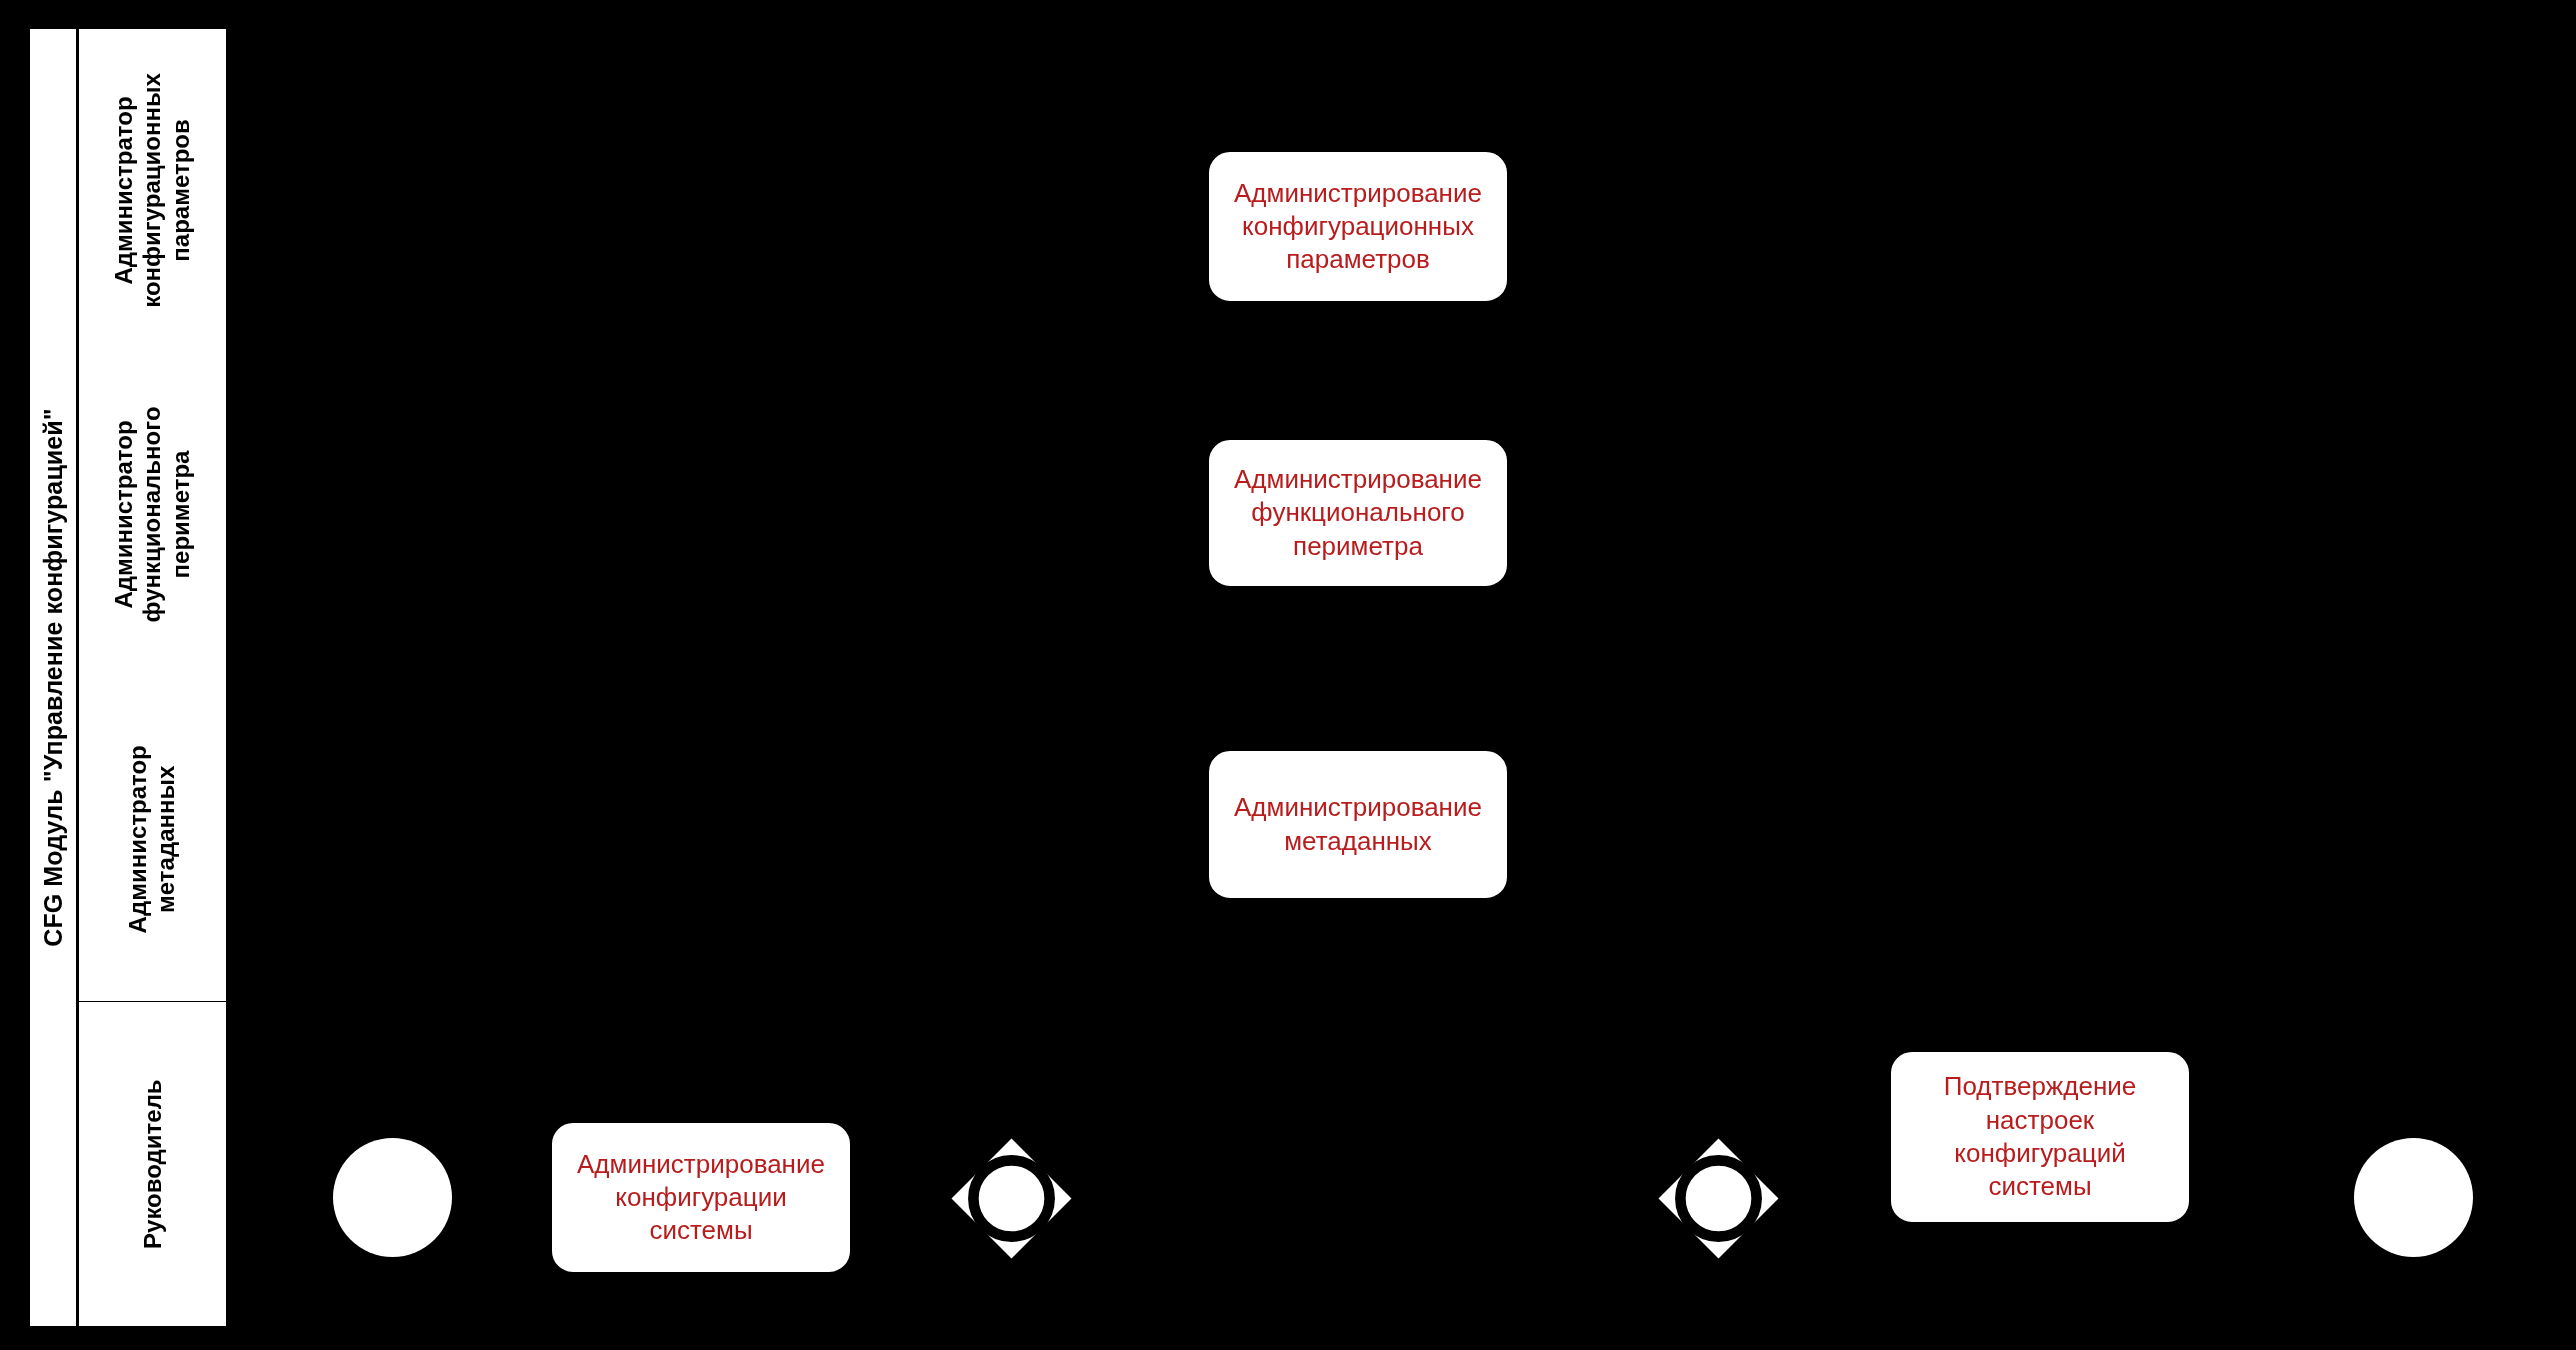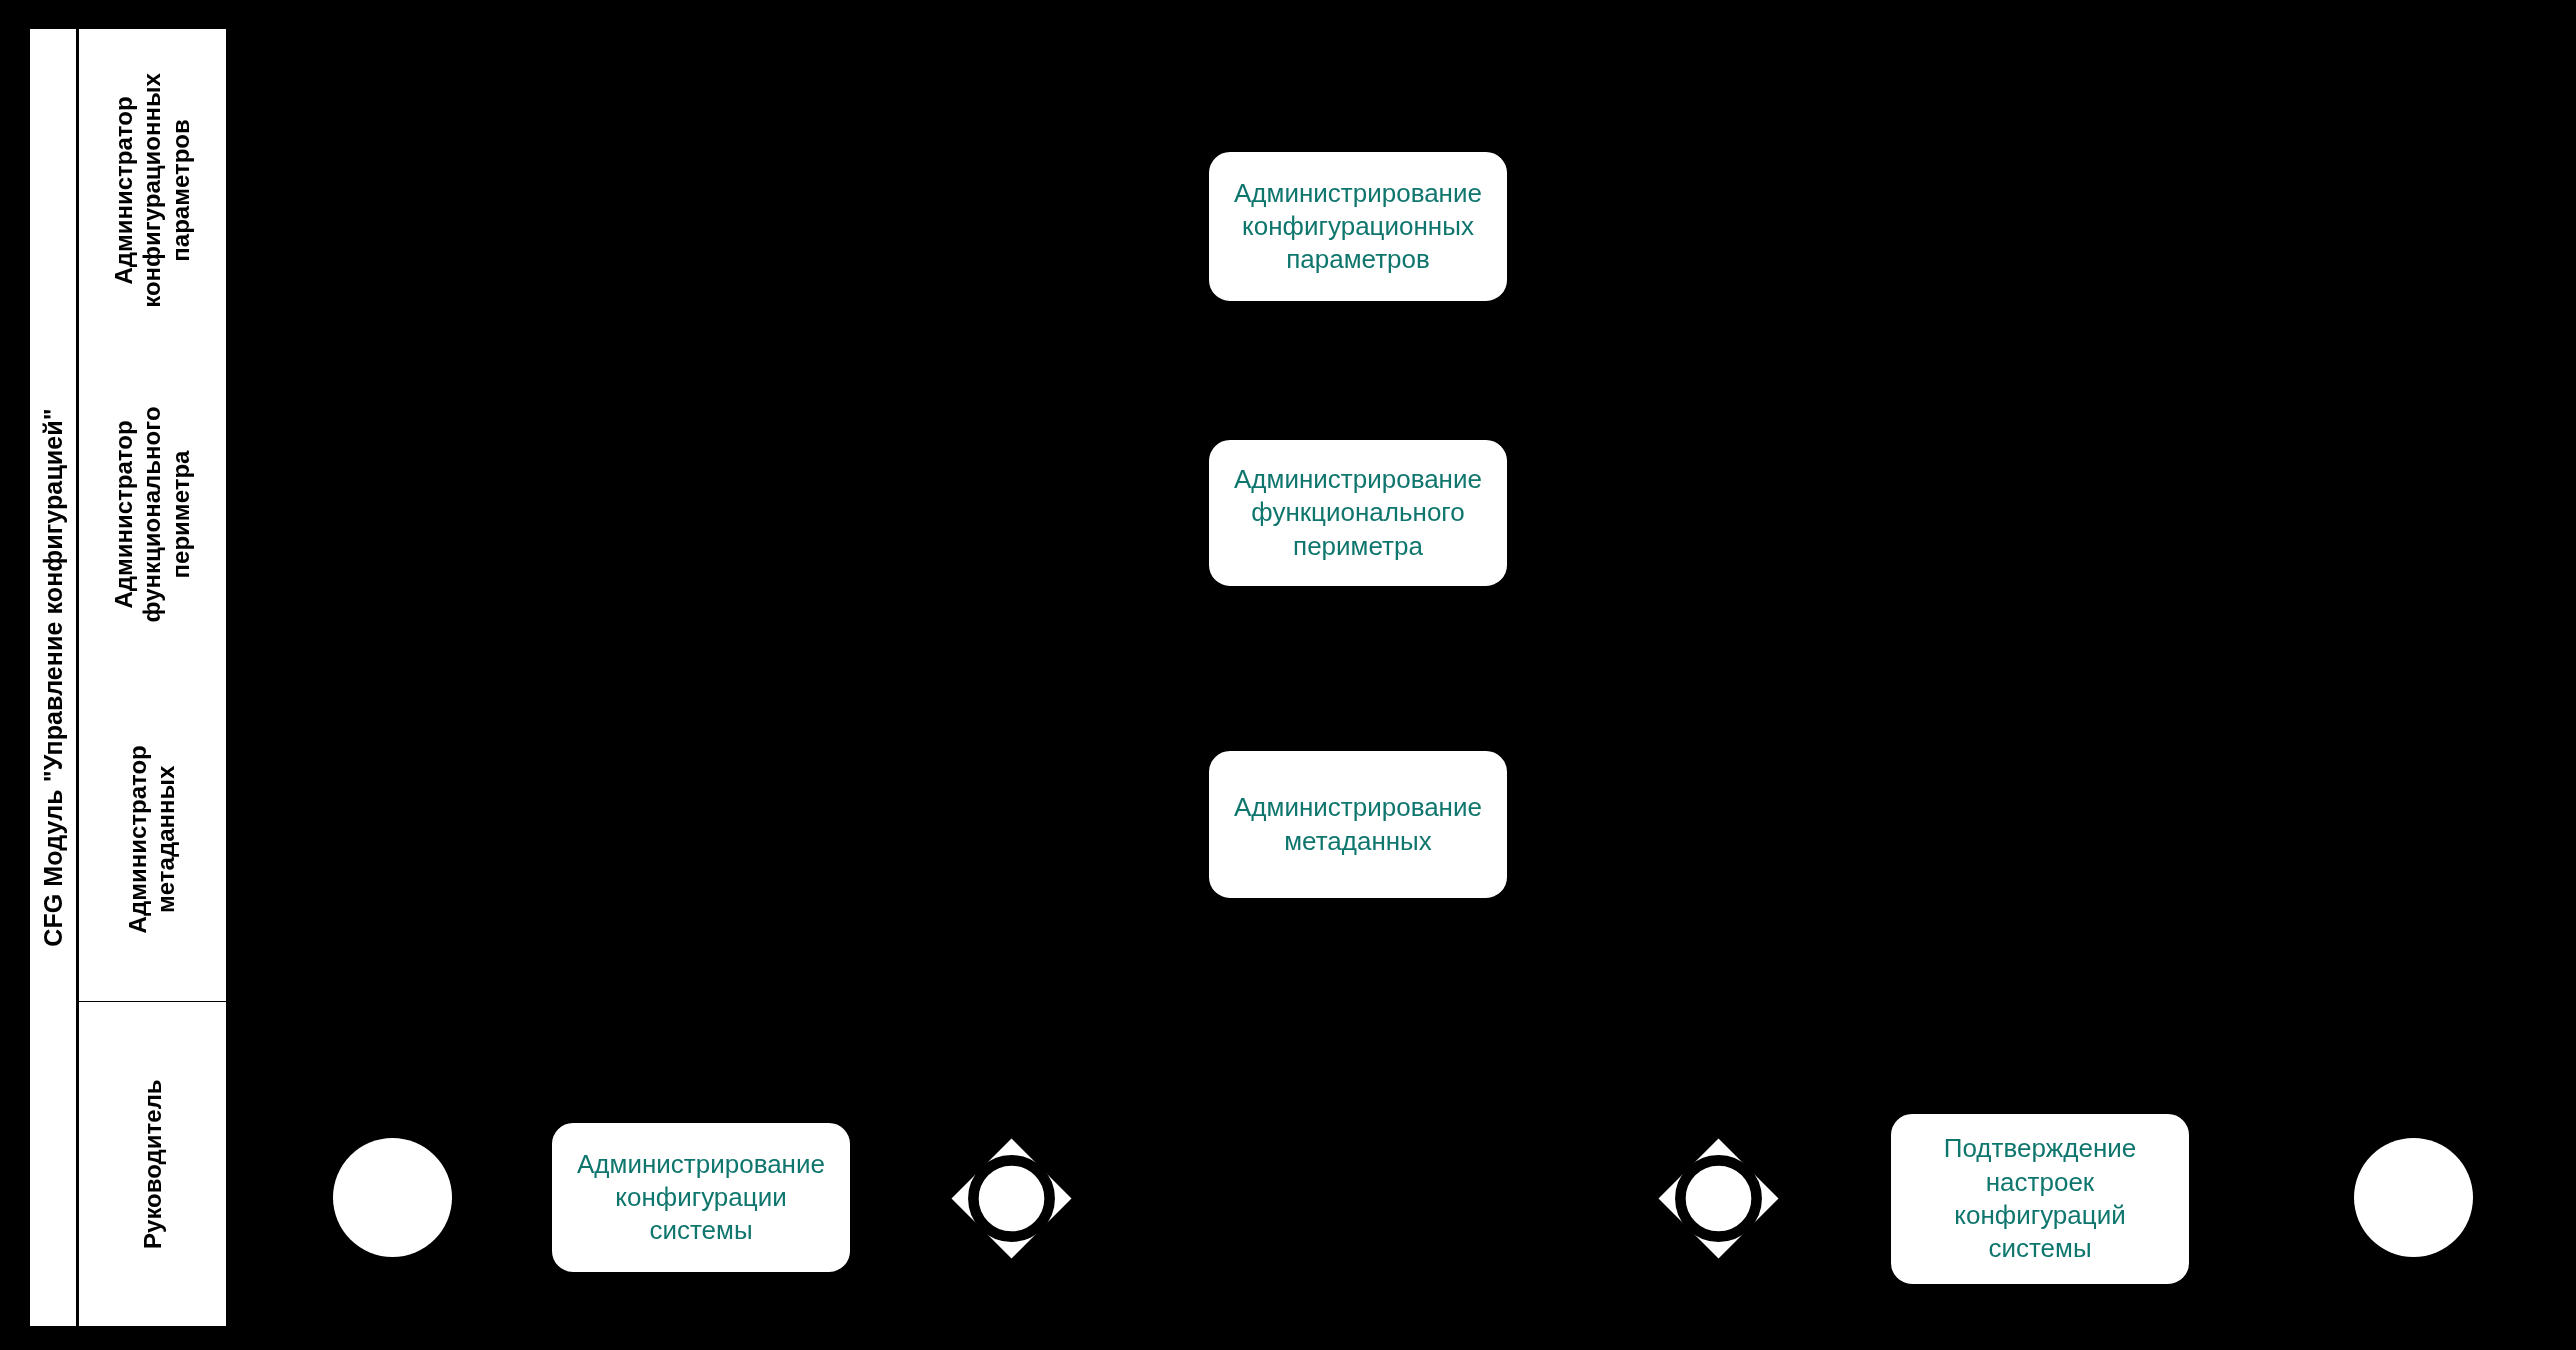--- a/index.html
+++ b/index.html
@@ -97,21 +97,21 @@
   .task {
     position: absolute;
     background: #ffffff;
     border: 2.5px solid #ffffff;
     border-radius: 21px;
     box-sizing: border-box;
     display: flex;
     align-items: center;
     justify-content: center;
     text-align: center;
-    color: #0f766e;
+    color: #b91c1c;
     font-size: 26px;
     line-height: 1.28;
     padding: 3.7px 10px;
   }
 
   .event {
     position: absolute;
     background: #ffffff;
     border-radius: 50%;
     box-sizing: border-box;
@@ -183,18 +183,18 @@
     </svg>
   </div>
 
   <div class="gateway" style="left:1656px; top:1136px; width:125px; height:125px;">
     <svg width="125" height="125" viewBox="0 0 200 200">
       <polygon points="100,4 196,100 100,196 4,100" fill="#ffffff"></polygon>
       <circle cx="100" cy="100" r="61" fill="none" stroke="#000000" stroke-width="17"></circle>
     </svg>
   </div>
 
-  <div class="task" style="left:1891px; top:1114px; width:298px; height:170px;">Подтверждение<br>настроек<br>конфигураций<br>системы</div>
+  <div class="task" style="left:1891px; top:1052px; width:298px; height:170px;">Подтверждение<br>настроек<br>конфигураций<br>системы</div>
 
   <div class="event" style="left:2354px; top:1138px; width:119px; height:119px;"></div>
 
 </div>
 
 
 </body></html>

